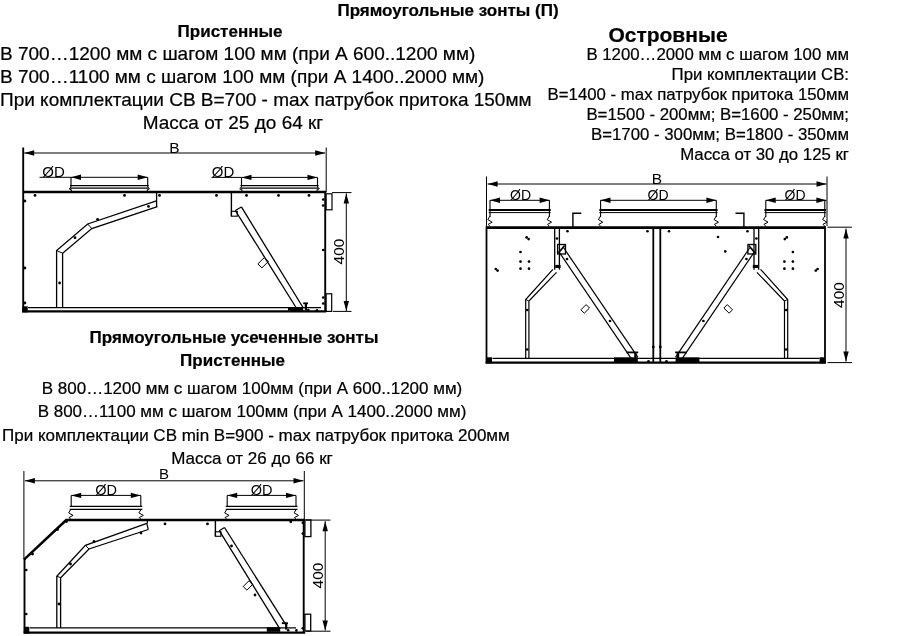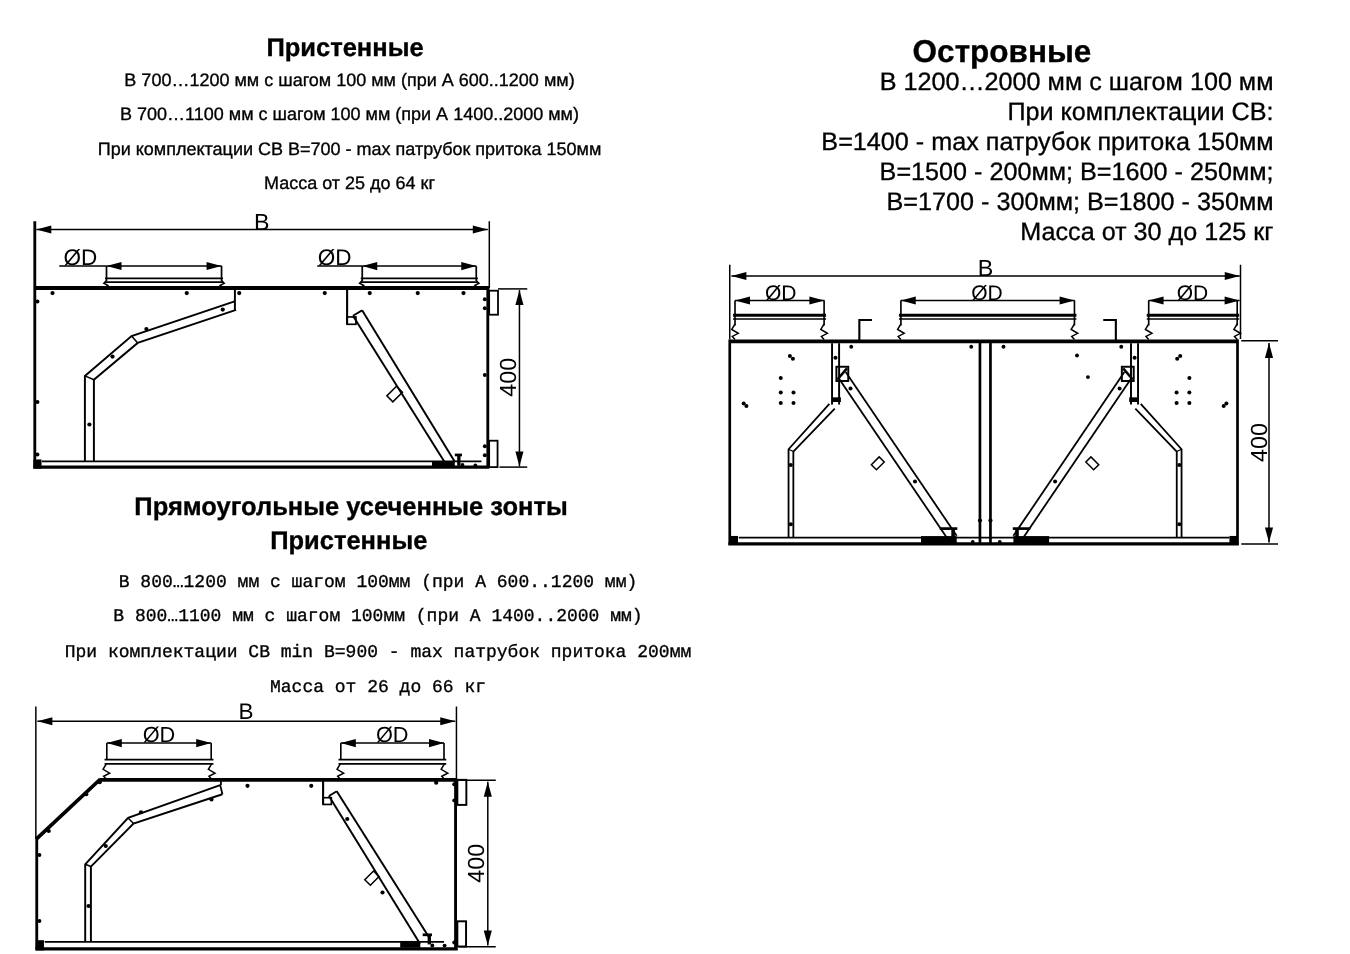--- a/index.html
+++ b/index.html
@@ -281,37 +281,38 @@
 <circle cx="529.0" cy="268.7" r="1.35" fill="#000"></circle>
 <circle cx="495.8" cy="269.0" r="1.35" fill="#000"></circle>
 <circle cx="497.6" cy="270.6" r="1.35" fill="#000"></circle>
 <circle cx="557.0" cy="238.5" r="1.35" fill="#000"></circle>
 <circle cx="527.2" cy="310.0" r="1.35" fill="#000"></circle>
 <circle cx="527.2" cy="349.5" r="1.35" fill="#000"></circle>
 <circle cx="567.0" cy="259.0" r="1.35" fill="#000"></circle>
 <circle cx="610.0" cy="321.0" r="1.35" fill="#000"></circle>
       </g>
 </svg>
+<div class="t b" style="left:148px;top:0.5px;width:600px;font-size:17px;">Прямоугольные зонты (П)</div>
 
 <div class="t b" style="left:30px;top:21.5px;width:400px;font-size:17px;">Пристенные</div>
-<div class="t" style="left:0px;top:42.2px;width:466px;font-size:12px;line-height:23px;">
+<div class="t" style="left:0px;top:42.2px;width:466px;font-size:19px;line-height:23px;">
 В 700…1200 мм с шагом 100 мм (при А 600..1200 мм)<br>
 В 700…1100 мм с шагом 100 мм (при А 1400..2000 мм)<br>
 При комплектации СВ В=700 - max патрубок притока 150мм<br>
 Масса от 25 до 64 кг</div>
 
 <div class="t b" style="left:468px;top:23.3px;width:400px;font-size:21px;">Островные</div>
 <div class="t" style="left:529px;top:44.9px;width:320px;font-size:16.8px;line-height:20px;text-align:right;">
 В 1200…2000 мм с шагом 100 мм<br>
 При комплектации СВ:<br>
 В=1400 - max патрубок притока 150мм<br>
 В=1500 - 200мм; В=1600 - 250мм;<br>
 В=1700 - 300мм; В=1800 - 350мм<br>
 Масса от 30 до 125 кг</div>
 
 <div class="t b" style="left:34px;top:327.5px;width:400px;font-size:17px;">Прямоугольные усеченные зонты</div>
 <div class="t b" style="left:32.5px;top:350.7px;width:400px;font-size:17px;">Пристенные</div>
-<div class="t" style="left:2px;top:377.4px;width:500px;font-size:12px;line-height:23.1px;font-family:Liberation Mono, monospace;">
+<div class="t" style="left:2px;top:377.4px;width:500px;font-size:17px;line-height:23.1px;">
 В 800…1200 мм с шагом 100мм (при А 600..1200 мм)<br>
 В 800…1100 мм с шагом 100мм (при А 1400..2000 мм)<br>
 При комплектации СВ min В=900 - max патрубок притока 200мм<br>
 Масса от 26 до 66 кг</div>
 </div>
 
 </body></html>

